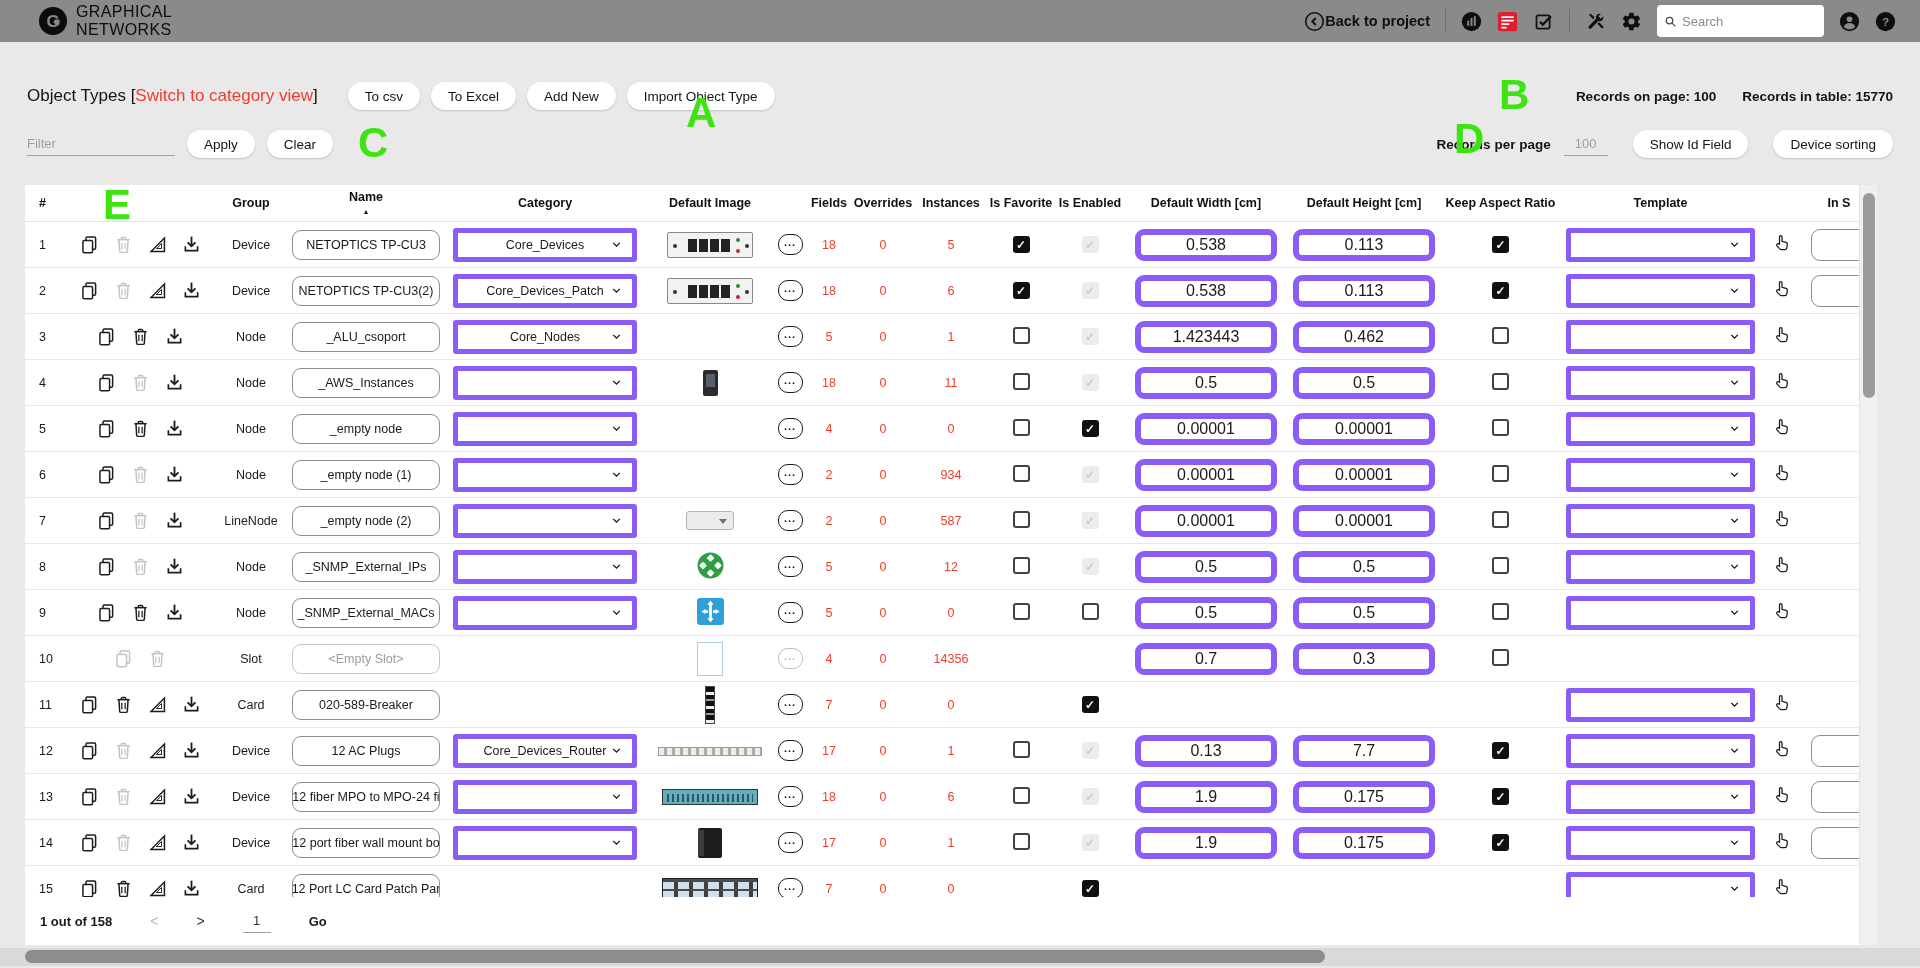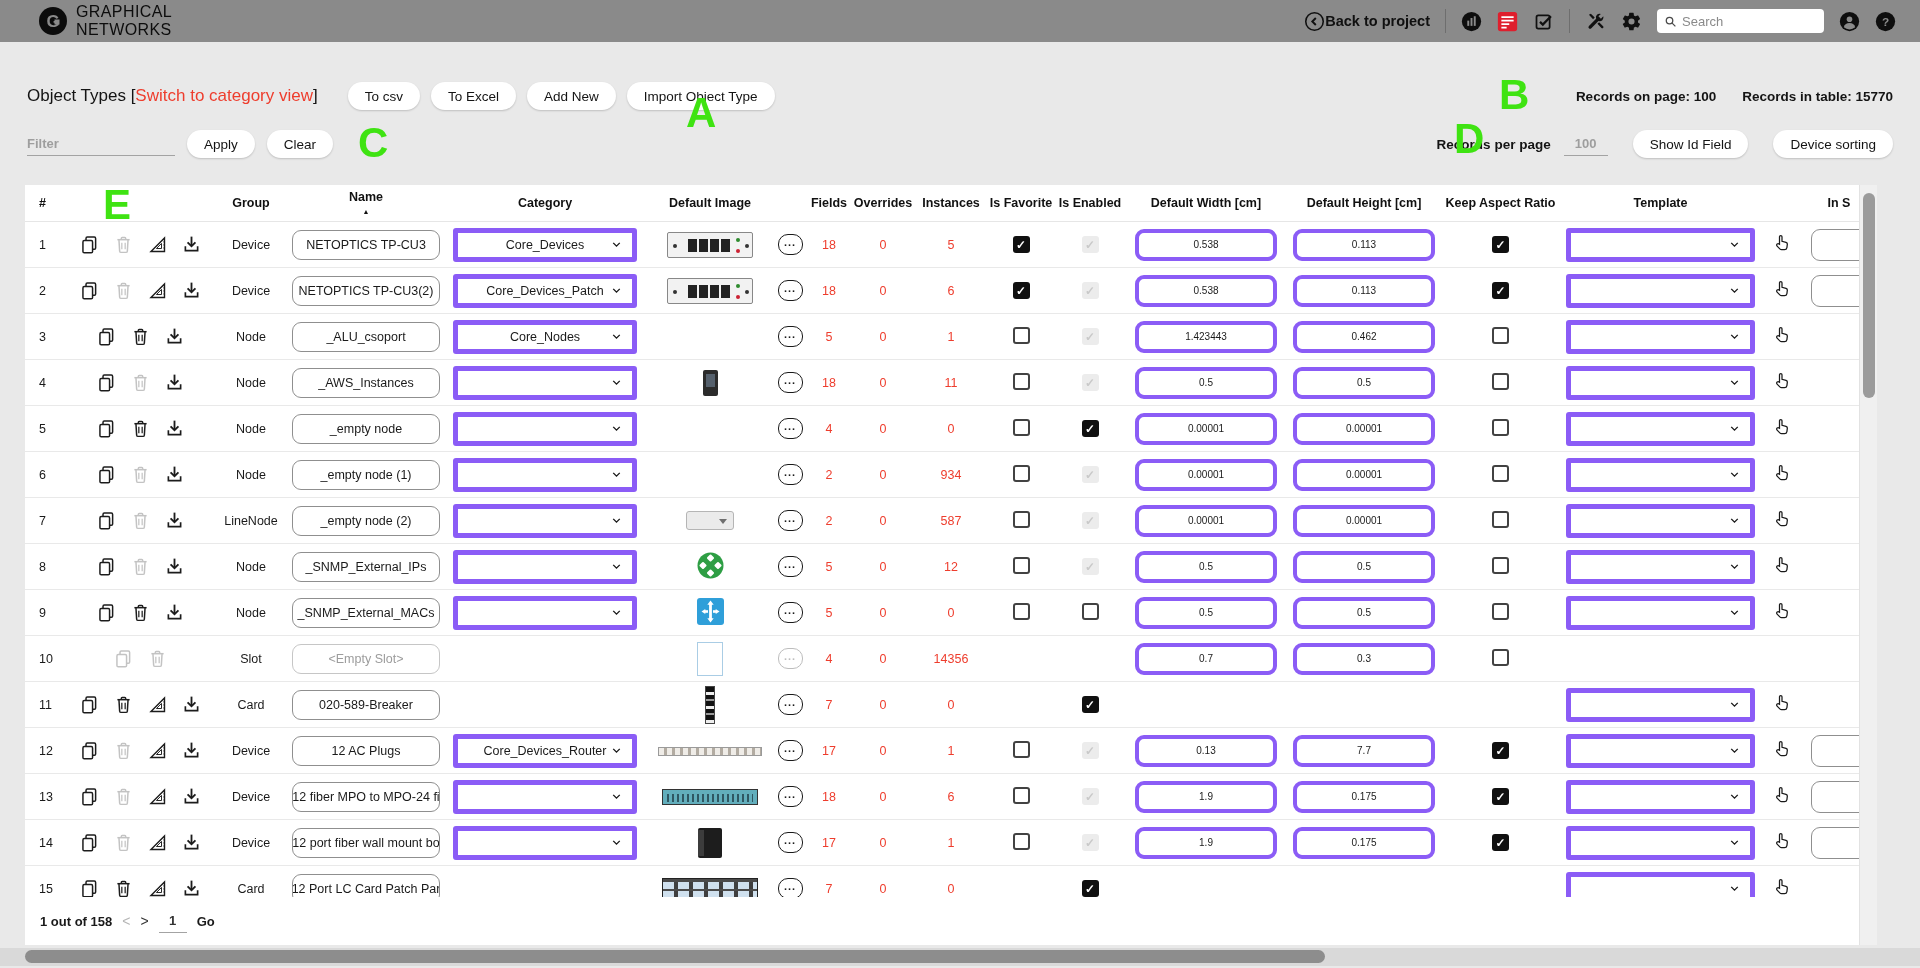--- a/index.html
+++ b/index.html
@@ -11,39 +11,39 @@
             display:flex; align-items:center; padding:0 24px 0 38px; }
   .logo { display:flex; align-items:center; gap:8px; }
   .logo-mark { width:30px; height:30px; }
   .logo-text { font-size:16px; font-weight:400; letter-spacing:.4px; color:#0d0d0d; line-height:1.1; }
   .topbar-right { margin-left:auto; display:flex; align-items:center; gap:15px; }
   .back-group { display:flex; align-items:center; }
   .back-label { font-size:14.5px; font-weight:700; color:#101010; }
   .tb-divider { width:1px; height:24px; background:#6e6e6e; }
   .tb-icon { width:21px; height:21px; display:block; }
   .tb-icon svg { width:100%; height:100%; display:block; }
-  .search-box { width:167px; height:24px; background:#fff; border-radius:4px; display:flex; align-items:center; padding:0 7px; gap:5px; }
+  .search-box { width:167px; height:16px; background:#fff; border-radius:4px; display:flex; align-items:center; padding:16px 7px; gap:5px; }
   .search-box input { border:none; outline:none; background:transparent; font-size:13px; width:100%; font-family:inherit; color:#333; }
   .search-box input::placeholder { color:#8a8a8a; }
   .mag { width:13px; height:13px; flex:0 0 auto; }
 
   
   .toolbar { position:absolute; top:80px; left:0; right:0; height:32px; display:flex; align-items:center; padding:0 27px; }
   .page-title { font-size:17px; color:#141414; white-space:nowrap; }
   .title-link { color:#ee3d2d; }
   .toolbar-btns { display:flex; gap:11px; margin-left:30px; }
   .pill { height:28px; padding:0 17px; border-radius:15px; background:#fff; border:none;
           font-size:13.5px; font-family:inherit; color:#141414; display:inline-flex; align-items:center;
           box-shadow:0 1px 2px rgba(0,0,0,.18); cursor:default; white-space:nowrap; }
   .records-info { margin-left:auto; display:flex; gap:26px; font-size:13.5px; font-weight:600; color:#141414; }
 
   
   .filterbar { position:absolute; top:129px; left:0; right:0; height:30px; display:flex; align-items:center; padding:0 27px; }
   .uinput { border:none; outline:none; background:transparent; border-bottom:1px solid #a3a3a3;
-            height:24px; font-size:13px; font-family:inherit; color:#333;font-weight:bold; }
+            height:24px; font-size:13px; font-family:inherit; color:#333; }
   .filter-input { width:148px; }
   .filter-input::placeholder { color:#9e9e9e; }
   .filterbar .pill { margin-left:12px; }
   .filter-right { margin-left:auto; display:flex; align-items:center; gap:13px; }
   .rpp-label { font-size:13.5px; font-weight:600; color:#141414; }
   .rpp-input { width:44px; text-align:center; color:#9e9e9e; }
 
   
   .table-card { position:absolute; left:25px; top:185px; width:1852px; height:760px; background:#fff; }
   .grid-row { display:grid; align-items:center;
@@ -62,22 +62,22 @@
   .aicon.gray { color:#c3c3c3; }
   .aicon svg { width:100%; height:100%; display:block; }
   .red { color:#ee3d2d; }
   .name-input { height:30px; margin:0 5px; border:1px solid #8f8f8f; border-radius:9px; background:#fff;
                 display:flex; align-items:center; justify-content:center; font-size:12.5px;
                 white-space:nowrap; overflow:hidden; padding:0 6px; }
   .name-input.dis { border-color:#c6c6c6; color:#9c9c9c; }
   .fselect { height:34px; margin:0 8px; border:5px solid #8b5cf6; border-radius:3px; background:#fff;
              display:flex; align-items:center; justify-content:center; position:relative; font-size:12.5px; }
   .fselect .chev { position:absolute; right:9px; width:13px; height:13px; }
-  .mini-input { height:32px; margin:0 8px; border:4px solid #8b5cf6; border-radius:9px; background:#fff;
-                display:flex; align-items:center; justify-content:center; font-size:10px; }
+  .mini-input { height:32px; margin:0 8px; border:6px solid #8b5cf6; border-radius:9px; background:#fff;
+                display:flex; align-items:center; justify-content:center; font-size:16px; }
   .dots { width:25px; height:21px; border:1.5px solid #1a1a1a; border-radius:10px; background:#fff;
           display:inline-flex; align-items:center; justify-content:center; font-size:11px; font-weight:700;
           line-height:0; padding-bottom:5px; letter-spacing:1px; color:#1a1a1a; }
   .dots.gray { border-color:#bdbdbd; color:#bdbdbd; }
   .cb { width:17px; height:17px; border-radius:3px; display:inline-flex; align-items:center; justify-content:center;
         font-size:12px; font-weight:700; }
   .cb-un { border:2px solid #424242; background:#fff; }
   .cb-ck { background:#101010; color:#fff; }
   .cb-dis { background:#ececec; color:#c9c9c9; }
   .hand-ic { width:20px; height:20px; display:inline-block; }
@@ -108,21 +108,21 @@
   .dimg-wall { width:24px; height:30px; background:#1d1d1d; border-radius:2px; }
   .dimg-wall::before { content:""; position:absolute; left:0; top:2px; width:6px; height:26px; background:#3c3c3c; }
   .dimg-lc { width:96px; height:22px; background:#4a4a4a; border:1px solid #222;
       background-image:
         repeating-linear-gradient(90deg,#cfe0ee 0 11px,#3f3f3f 11px 15px),
         repeating-linear-gradient(90deg,#cfe0ee 0 11px,#3f3f3f 11px 15px);
       background-size:100% 7px,100% 7px; background-position:0 3px,0 12px; background-repeat:no-repeat; }
 
   
   .tfooter { position:absolute; left:0; right:18px; bottom:0; height:48px; background:#fff;
-             display:flex; align-items:center; gap:10px; padding-left:15px; font-size:13px; }
+             display:flex; align-items:center; gap:38px; padding-left:15px; font-size:13px; }
   .pg-info { font-weight:600; }
   .pg-prev { color:#b5b5b5; font-size:14px; }
   .pg-next { color:#333; font-size:14px; }
   .pg-input { width:28px; text-align:center; }
   .pg-go { font-weight:700; }
   .vscroll { position:absolute; right:0; top:0; bottom:0; width:18px; background:#f0f0f0; border-left:1px solid #e2e2e2; }
   .vthumb { position:absolute; left:3px; top:8px; width:12px; height:205px; background:#9b9b9b; border-radius:6px; }
   .hscroll { position:absolute; left:0; right:0; top:948px; height:18px; background:#d9d9d9; }
   .hthumb { position:absolute; left:25px; top:2px; width:1300px; height:13px; background:#8d8d8d; border-radius:7px; }
 

